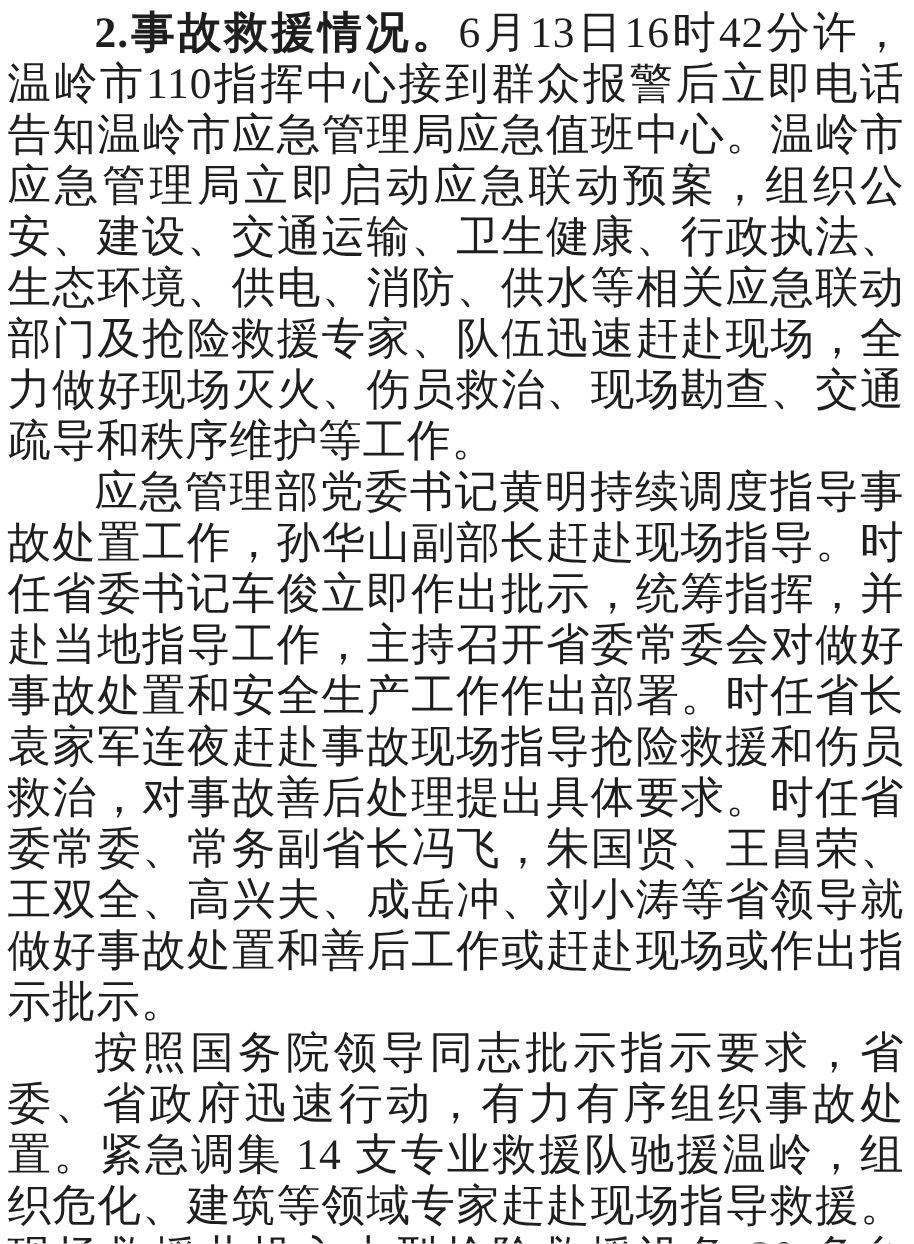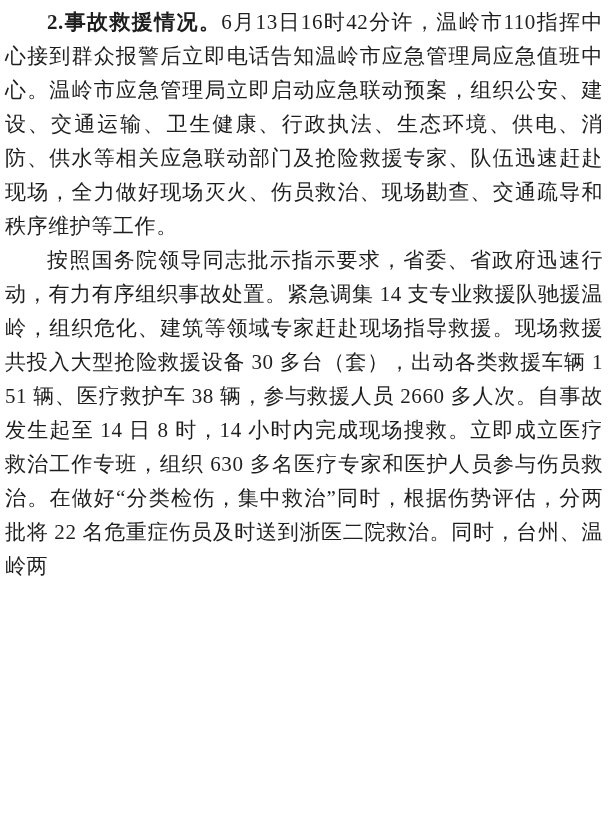--- a/index.html
+++ b/index.html
@@ -15,34 +15,35 @@
   .page {
     box-sizing: border-box;
     width: 609px;
     height: 829px;
     padding: 5px 6px 0 5px;
     background: #ffffff;
     font-family: "Liberation Serif", "DejaVu Serif", serif;
   }
   .para {
     margin: 0;
-    font-size: 21px;
+    font-size: 29px;
     line-height: 34px;
     color: #1e1e1e;
     text-align: justify;
     text-justify: inter-ideograph;
     text-indent: 2em;
     letter-spacing: 0.6px;
     word-break: break-all;
   }
   .lead {
     font-weight: bold;
   }
 </style>
 </head>
 <body>
 
 <div class="page">
   <p class="para"><b class="lead">2.事故救援情况。</b><span>6月13日16时42分许，温岭市110指挥中心接到群众报警后立即电话告知温岭市应急管理局应急值班中心。温岭市应急管理局立即启动应急联动预案，组织公安、建设、交通运输、卫生健康、行政执法、生态环境、供电、消防、供水等相关应急联动部门及抢险救援专家、队伍迅速赶赴现场，全力做好现场灭火、伤员救治、现场勘查、交通疏导和秩序维护等工作。</span></p>
 
+  <p class="para"><span>应急管理部党委书记黄明持续调度指导事故处置工作，孙华山副部长赶赴现场指导。时任省委书记车俊立即作出批示，统筹指挥，并赴当地指导工作，主持召开省委常委会对做好事故处置和安全生产工作作出部署。时任省长袁家军连夜赶赴事故现场指导抢险救援和伤员救治，对事故善后处理提出具体要求。时任省委常委、常务副省长冯飞，朱国贤、王昌荣、王双全、高兴夫、成岳冲、刘小涛等省领导就做好事故处置和善后工作或赶赴现场或作出指示批示。</span></p>
 
   <p class="para"><span>按照国务院领导同志批示指示要求，省委、省政府迅速行动，有力有序组织事故处置。紧急调集 14 支专业救援队驰援温岭，组织危化、建筑等领域专家赶赴现场指导救援。现场救援共投入大型抢险救援设备 30 多台（套），出动各类救援车辆 151 辆、医疗救护车 38 辆，参与救援人员 2660 多人次。自事故发生起至 14 日 8 时，14 小时内完成现场搜救。立即成立医疗救治工作专班，组织 630 多名医疗专家和医护人员参与伤员救治。在做好“分类检伤，集中救治”同时，根据伤势评估，分两批将 22 名危重症伤员及时送到浙医二院救治。同时，台州、温岭两</span></p>
 </div>
 
 </body></html>

